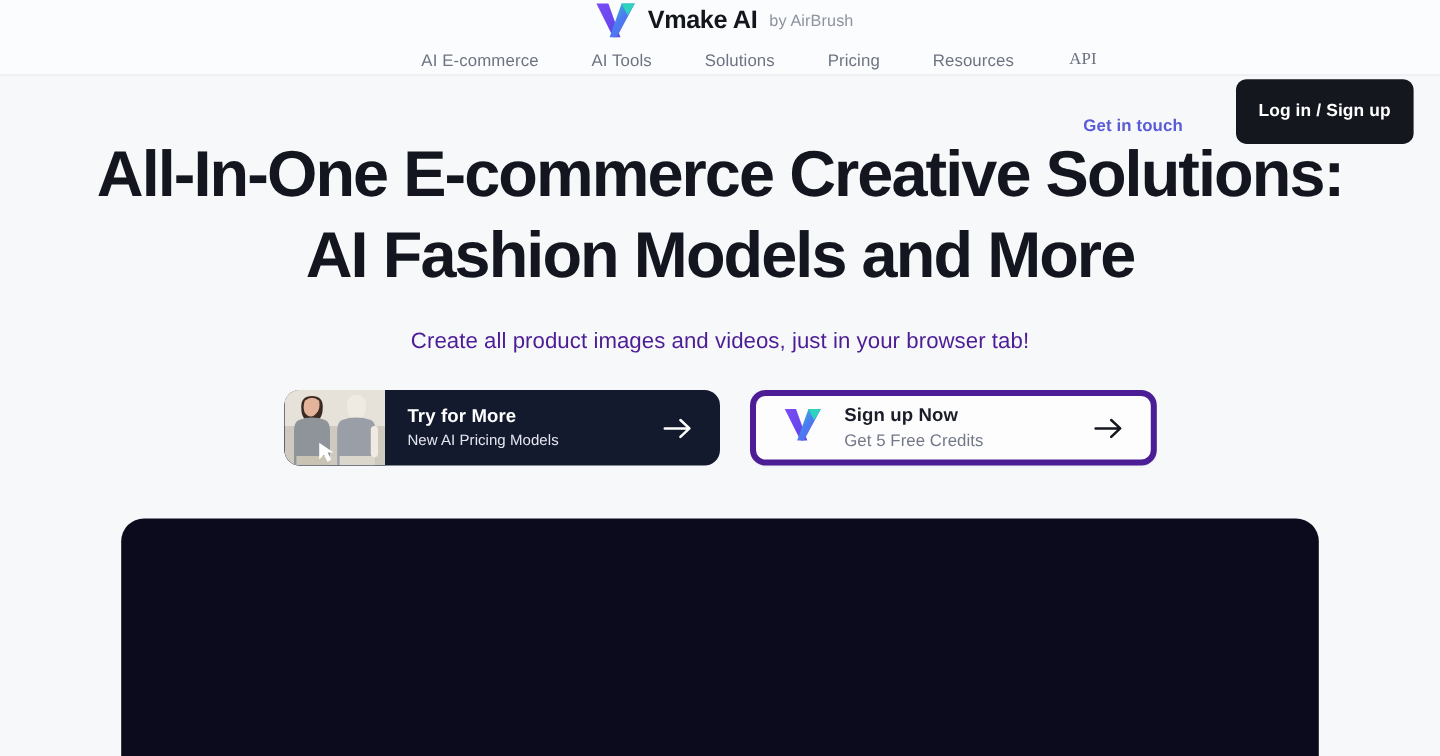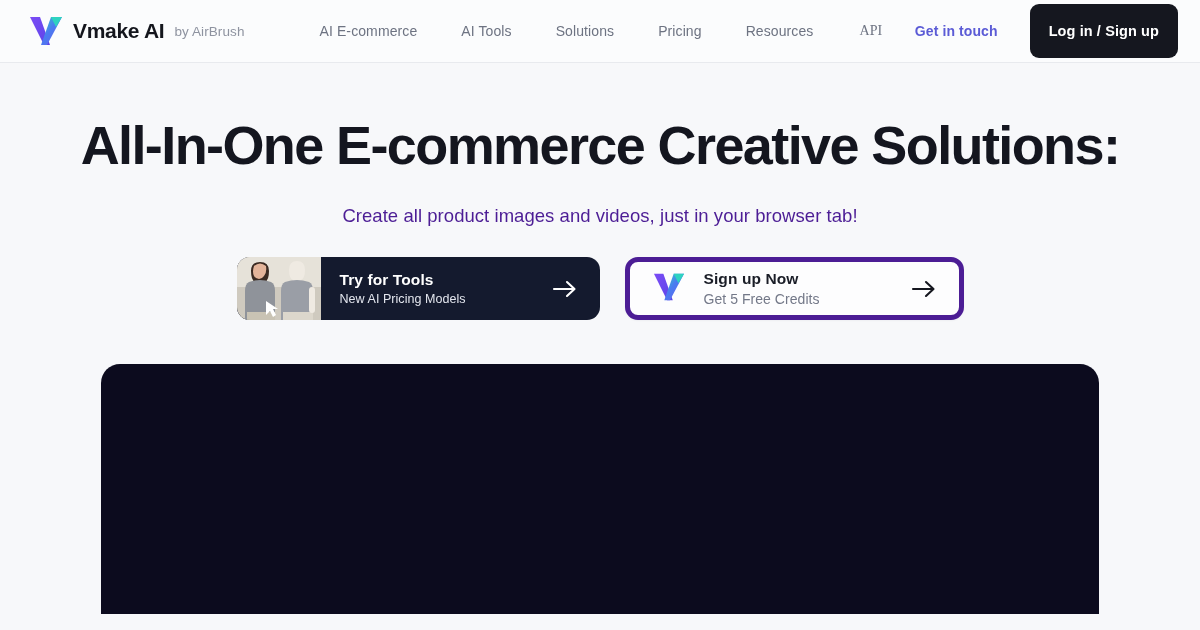--- a/index.html
+++ b/index.html
@@ -14,20 +14,21 @@
   
   .header{
     height:63px;
     width:100%;
     background:#fbfcfd;
     border-bottom:1px solid #e8eaee;
     display:flex;
     align-items:center;
     padding:0 22px 0 28px;
     position:relative;
+    flex-direction:column;
   }
   .brand{ display:flex; align-items:center; gap:9px; flex:0 0 auto; }
   .logo-mark{ width:36px; height:34px; display:block; }
   .brand-name{
     font-size:21px; font-weight:bold; letter-spacing:-0.3px; color:#14161d;
   }
   .brand-by{
     font-size:13.5px; color:#8e93a0; font-weight:normal; margin-left:1px;
     letter-spacing:.1px;
   }
@@ -35,21 +36,21 @@
   .nav{
     display:flex; align-items:center; gap:0;
     margin-left:53px;
   }
   .nav-item{
     font-size:14px; color:#6d7382; padding:8px 22px; cursor:pointer;
     white-space:nowrap; letter-spacing:.1px;
   }
   .nav-item.api{ padding-left:24px; padding-right:16px;font-family:Liberation Serif, serif; }
 
-  .header-right{ margin-left:auto; display:flex; align-items:center; gap:0; }
+  .header-right{ margin-left:auto; display:flex; align-items:flex-end; gap:12px; }
   .get-in-touch{
     font-size:14px; font-weight:bold; color:#5b5bd6; cursor:pointer;
     padding:8px 14px; white-space:nowrap; letter-spacing:.1px;
   }
   .login-btn{
     margin-left:18px;
     background:#15171f; color:#ffffff;
     font-size:14.5px; font-weight:bold;
     border:none; border-radius:9px;
     padding:0 19px; height:54px; line-height:38px;
@@ -169,20 +170,21 @@
 
   <div class="header-right">
     <div class="get-in-touch">Get in touch</div>
     <button class="login-btn">Log in / Sign up</button>
   </div>
 </div>
 
 <div class="hero">
   <h1 class="headline">
     <span>All-In-One E-commerce Creative Solutions:</span><br>
+    <span>AI Fashion Models and More</span>
   </h1>
   <p class="subhead">Create all product images and videos, just in your browser tab!</p>
 
   <div class="cta-row">
 
     <div class="cta cta-dark">
       <div class="cta-thumb">
         <svg width="84" height="63" viewBox="0 0 84 63" aria-hidden="true">
           <rect width="84" height="63" fill="#cfcabf"></rect>
           <rect x="0" y="0" width="84" height="30" fill="#e6e2d9"></rect>
@@ -194,21 +196,21 @@
 
           <path d="M52 13 q0-9 8-9 q8 0 8 9 q0 8 -4 10 l0 4 l-8 0 l0-4 q-4-2 -4-10z" fill="#efeae2"></path>
           <path d="M48 25 q12-4 24 0 q4 2 4 9 l0 29 l-32 0 l0-29 q0-7 4-9z" fill="#9a9ea6"></path>
           <rect x="46" y="55" width="30" height="8" fill="#dcd7cc"></rect>
           <rect x="72" y="30" width="6" height="26" rx="3" fill="#efeae2"></rect>
 
           <path d="M29 44 L29 58 L33 54 L36 60 L39 58 L36 52 L41 52 Z" fill="#ffffff"></path>
         </svg>
       </div>
       <div class="cta-text">
-        <div class="cta-title">Try for Tools</div>
+        <div class="cta-title">Try for More</div>
         <div class="cta-sub">New AI Pricing Models</div>
       </div>
       <div class="cta-arrow">
         <svg width="26" height="20" viewBox="0 0 26 20" aria-hidden="true">
           <path d="M2 10 H22 M15 3 L22.5 10 L15 17" stroke="#ffffff" stroke-width="2.1" fill="none" stroke-linecap="round" stroke-linejoin="round"></path>
         </svg>
       </div>
     </div>
 
     <div class="cta cta-light">

